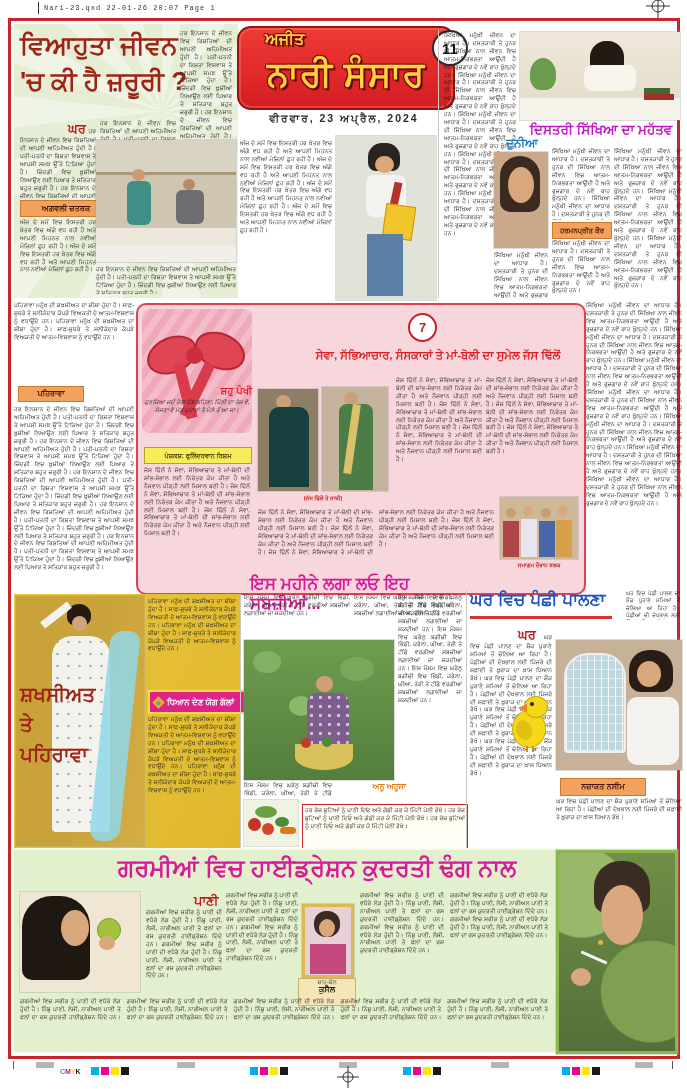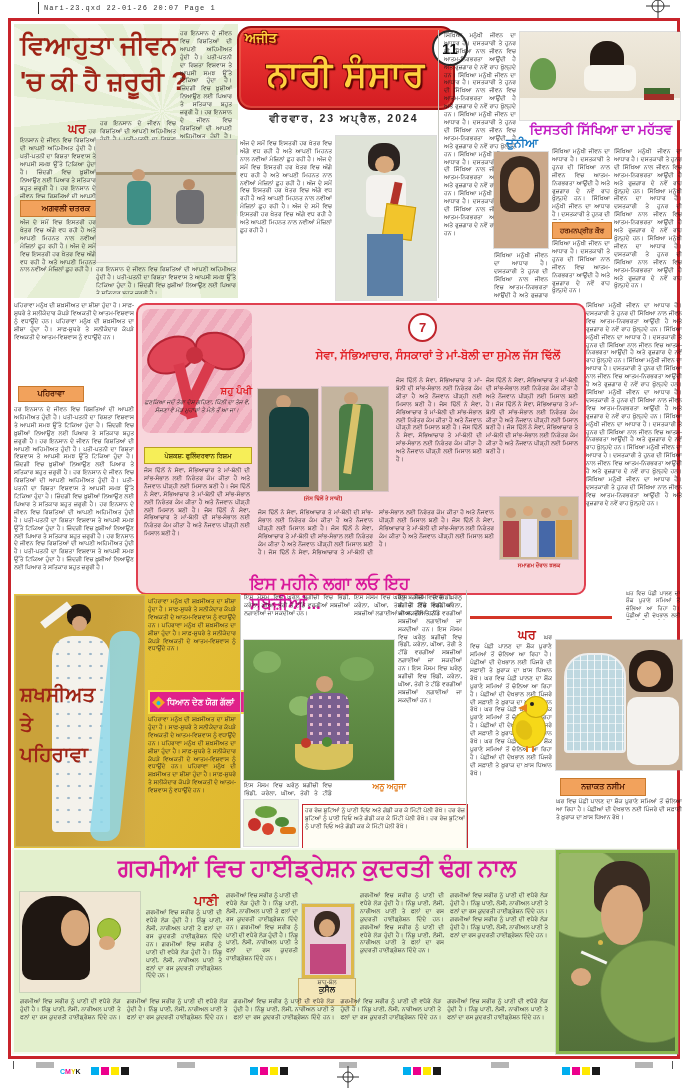--- a/index.html
+++ b/index.html
@@ -92,21 +92,21 @@
   </div>
 
   <div class="abs" style="left:14px;top:302px;width:120px;height:288px">
     <div class="abs body-text" style="left:0;top:0;width:120px;height:80px">ਪਹਿਰਾਵਾ ਮਨੁੱਖ ਦੀ ਸ਼ਖ਼ਸੀਅਤ ਦਾ ਸ਼ੀਸ਼ਾ ਹੁੰਦਾ ਹੈ। ਸਾਫ਼-ਸੁਥਰੇ ਤੇ ਸਲੀਕੇਦਾਰ ਕੱਪੜੇ ਵਿਅਕਤੀ ਦੇ ਆਤਮ-ਵਿਸ਼ਵਾਸ ਨੂੰ ਵਧਾਉਂਦੇ ਹਨ। ਪਹਿਰਾਵਾ ਮਨੁੱਖ ਦੀ ਸ਼ਖ਼ਸੀਅਤ ਦਾ ਸ਼ੀਸ਼ਾ ਹੁੰਦਾ ਹੈ। ਸਾਫ਼-ਸੁਥਰੇ ਤੇ ਸਲੀਕੇਦਾਰ ਕੱਪੜੇ ਵਿਅਕਤੀ ਦੇ ਆਤਮ-ਵਿਸ਼ਵਾਸ ਨੂੰ ਵਧਾਉਂਦੇ ਹਨ।</div>
     <div class="abs orange-box" style="left:4px;top:84px;width:64px;height:14px">ਪਹਿਰਾਵਾ</div>
     <div class="abs body-text" style="left:0;top:104px;width:120px;height:182px">ਹਰ ਇਨਸਾਨ ਦੇ ਜੀਵਨ ਵਿਚ ਰਿਸ਼ਤਿਆਂ ਦੀ ਆਪਣੀ ਅਹਿਮੀਅਤ ਹੁੰਦੀ ਹੈ। ਪਤੀ-ਪਤਨੀ ਦਾ ਰਿਸ਼ਤਾ ਵਿਸ਼ਵਾਸ ਤੇ ਆਪਸੀ ਸਮਝ ਉੱਤੇ ਟਿਕਿਆ ਹੁੰਦਾ ਹੈ। ਜ਼ਿੰਦਗੀ ਵਿਚ ਖ਼ੁਸ਼ੀਆਂ ਲਿਆਉਣ ਲਈ ਪਿਆਰ ਤੇ ਸਤਿਕਾਰ ਬਹੁਤ ਜ਼ਰੂਰੀ ਹੈ। ਹਰ ਇਨਸਾਨ ਦੇ ਜੀਵਨ ਵਿਚ ਰਿਸ਼ਤਿਆਂ ਦੀ ਆਪਣੀ ਅਹਿਮੀਅਤ ਹੁੰਦੀ ਹੈ। ਪਤੀ-ਪਤਨੀ ਦਾ ਰਿਸ਼ਤਾ ਵਿਸ਼ਵਾਸ ਤੇ ਆਪਸੀ ਸਮਝ ਉੱਤੇ ਟਿਕਿਆ ਹੁੰਦਾ ਹੈ। ਜ਼ਿੰਦਗੀ ਵਿਚ ਖ਼ੁਸ਼ੀਆਂ ਲਿਆਉਣ ਲਈ ਪਿਆਰ ਤੇ ਸਤਿਕਾਰ ਬਹੁਤ ਜ਼ਰੂਰੀ ਹੈ। ਹਰ ਇਨਸਾਨ ਦੇ ਜੀਵਨ ਵਿਚ ਰਿਸ਼ਤਿਆਂ ਦੀ ਆਪਣੀ ਅਹਿਮੀਅਤ ਹੁੰਦੀ ਹੈ। ਪਤੀ-ਪਤਨੀ ਦਾ ਰਿਸ਼ਤਾ ਵਿਸ਼ਵਾਸ ਤੇ ਆਪਸੀ ਸਮਝ ਉੱਤੇ ਟਿਕਿਆ ਹੁੰਦਾ ਹੈ। ਜ਼ਿੰਦਗੀ ਵਿਚ ਖ਼ੁਸ਼ੀਆਂ ਲਿਆਉਣ ਲਈ ਪਿਆਰ ਤੇ ਸਤਿਕਾਰ ਬਹੁਤ ਜ਼ਰੂਰੀ ਹੈ। ਹਰ ਇਨਸਾਨ ਦੇ ਜੀਵਨ ਵਿਚ ਰਿਸ਼ਤਿਆਂ ਦੀ ਆਪਣੀ ਅਹਿਮੀਅਤ ਹੁੰਦੀ ਹੈ। ਪਤੀ-ਪਤਨੀ ਦਾ ਰਿਸ਼ਤਾ ਵਿਸ਼ਵਾਸ ਤੇ ਆਪਸੀ ਸਮਝ ਉੱਤੇ ਟਿਕਿਆ ਹੁੰਦਾ ਹੈ। ਜ਼ਿੰਦਗੀ ਵਿਚ ਖ਼ੁਸ਼ੀਆਂ ਲਿਆਉਣ ਲਈ ਪਿਆਰ ਤੇ ਸਤਿਕਾਰ ਬਹੁਤ ਜ਼ਰੂਰੀ ਹੈ। ਹਰ ਇਨਸਾਨ ਦੇ ਜੀਵਨ ਵਿਚ ਰਿਸ਼ਤਿਆਂ ਦੀ ਆਪਣੀ ਅਹਿਮੀਅਤ ਹੁੰਦੀ ਹੈ। ਪਤੀ-ਪਤਨੀ ਦਾ ਰਿਸ਼ਤਾ ਵਿਸ਼ਵਾਸ ਤੇ ਆਪਸੀ ਸਮਝ ਉੱਤੇ ਟਿਕਿਆ ਹੁੰਦਾ ਹੈ। ਜ਼ਿੰਦਗੀ ਵਿਚ ਖ਼ੁਸ਼ੀਆਂ ਲਿਆਉਣ ਲਈ ਪਿਆਰ ਤੇ ਸਤਿਕਾਰ ਬਹੁਤ ਜ਼ਰੂਰੀ ਹੈ।</div>
   </div>
 
   <div class="abs" style="left:237px;top:26px;width:218px;height:106px">
     <div class="abs mast-red" style="left:0;top:0;width:214px;height:80px">
-      <div class="abs mast-title" style="left:6px;top:2px;font-size:13px">ਅਜੀਤ</div>
+      <div class="abs mast-title" style="left:26px;top:2px;font-size:16px">ਅਜੀਤ</div>
       <div class="abs mast-title" style="left:4px;top:26px;width:206px;font-size:35px;text-align:center;letter-spacing:1px">ਨਾਰੀ ਸੰਸਾਰ</div>
     </div>
     <div class="abs date-line" style="left:0;top:86px;width:214px;font-size:10.5px">ਵੀਰਵਾਰ, 23 ਅਪ੍ਰੈਲ, 2024</div>
   </div>
   <div class="abs circle-badge" style="left:432px;top:30px;width:32px;height:32px;font-size:15px">11</div>
 
   <div class="abs body-text" style="left:240px;top:140px;width:92px;height:160px">ਅੱਜ ਦੇ ਸਮੇਂ ਵਿਚ ਇਸਤਰੀ ਹਰ ਖੇਤਰ ਵਿਚ ਅੱਗੇ ਵਧ ਰਹੀ ਹੈ ਅਤੇ ਆਪਣੀ ਮਿਹਨਤ ਨਾਲ ਨਵੀਆਂ ਮੰਜ਼ਿਲਾਂ ਛੂਹ ਰਹੀ ਹੈ। ਅੱਜ ਦੇ ਸਮੇਂ ਵਿਚ ਇਸਤਰੀ ਹਰ ਖੇਤਰ ਵਿਚ ਅੱਗੇ ਵਧ ਰਹੀ ਹੈ ਅਤੇ ਆਪਣੀ ਮਿਹਨਤ ਨਾਲ ਨਵੀਆਂ ਮੰਜ਼ਿਲਾਂ ਛੂਹ ਰਹੀ ਹੈ। ਅੱਜ ਦੇ ਸਮੇਂ ਵਿਚ ਇਸਤਰੀ ਹਰ ਖੇਤਰ ਵਿਚ ਅੱਗੇ ਵਧ ਰਹੀ ਹੈ ਅਤੇ ਆਪਣੀ ਮਿਹਨਤ ਨਾਲ ਨਵੀਆਂ ਮੰਜ਼ਿਲਾਂ ਛੂਹ ਰਹੀ ਹੈ। ਅੱਜ ਦੇ ਸਮੇਂ ਵਿਚ ਇਸਤਰੀ ਹਰ ਖੇਤਰ ਵਿਚ ਅੱਗੇ ਵਧ ਰਹੀ ਹੈ ਅਤੇ ਆਪਣੀ ਮਿਹਨਤ ਨਾਲ ਨਵੀਆਂ ਮੰਜ਼ਿਲਾਂ ਛੂਹ ਰਹੀ ਹੈ।</div>
 
   <div class="abs photo" style="left:336px;top:136px;width:100px;height:164px;background:#dfe3d8">
     <div class="abs" style="left:32%;top:4%;width:32px;height:28px;border-radius:14px 14px 8px 8px;background:#2b2320"></div>
@@ -243,20 +243,21 @@
       <div class="abs" style="left:20%;top:12%;width:22px;height:12px;border-radius:50%;background:#6aa040"></div>
     </div>
     <div class="abs tips-box" style="left:60px;top:232px;width:160px;height:42px;padding:2px">
       <div class="body-text" style="height:100%">ਹਰ ਰੋਜ਼ ਬੂਟਿਆਂ ਨੂੰ ਪਾਣੀ ਦਿਓ ਅਤੇ ਗੋਡੀ ਕਰ ਕੇ ਮਿੱਟੀ ਪੋਲੀ ਰੱਖੋ। ਹਰ ਰੋਜ਼ ਬੂਟਿਆਂ ਨੂੰ ਪਾਣੀ ਦਿਓ ਅਤੇ ਗੋਡੀ ਕਰ ਕੇ ਮਿੱਟੀ ਪੋਲੀ ਰੱਖੋ। ਹਰ ਰੋਜ਼ ਬੂਟਿਆਂ ਨੂੰ ਪਾਣੀ ਦਿਓ ਅਤੇ ਗੋਡੀ ਕਰ ਕੇ ਮਿੱਟੀ ਪੋਲੀ ਰੱਖੋ।</div>
     </div>
   </div>
 
   <div class="abs vline" style="left:466px;top:590px;height:258px"></div>
 
   <div class="abs" style="left:468px;top:590px;width:214px;height:258px">
+    <div class="abs hl-blue" style="left:2px;top:0;width:150px;font-size:17px">ਘਰ ਵਿਚ ਪੰਛੀ ਪਾਲਣਾ</div>
     <div class="abs" style="left:2px;top:26px;width:142px;height:3px;background:#d43528"></div>
     <div class="abs body-text tiny" style="left:158px;top:0;width:54px;height:30px">ਘਰ ਵਿਚ ਪੰਛੀ ਪਾਲਣ ਦਾ ਸ਼ੌਕ ਪੁਰਾਣੇ ਸਮਿਆਂ ਤੋਂ ਚੱਲਿਆ ਆ ਰਿਹਾ ਹੈ। ਪੰਛੀਆਂ ਦੀ ਦੇਖਭਾਲ ਲਈ ਪਿੰਜਰੇ ਦੀ ਸਫ਼ਾਈ ਤੇ ਖ਼ੁਰਾਕ ਦਾ ਖ਼ਾਸ ਧਿਆਨ ਰੱਖੋ।</div>
     <div class="abs body-text" style="left:2px;top:36px;width:82px;height:216px">
       <span class="dropcap">ਘਰ</span>
       <span>ਘਰ ਵਿਚ ਪੰਛੀ ਪਾਲਣ ਦਾ ਸ਼ੌਕ ਪੁਰਾਣੇ ਸਮਿਆਂ ਤੋਂ ਚੱਲਿਆ ਆ ਰਿਹਾ ਹੈ। ਪੰਛੀਆਂ ਦੀ ਦੇਖਭਾਲ ਲਈ ਪਿੰਜਰੇ ਦੀ ਸਫ਼ਾਈ ਤੇ ਖ਼ੁਰਾਕ ਦਾ ਖ਼ਾਸ ਧਿਆਨ ਰੱਖੋ। ਘਰ ਵਿਚ ਪੰਛੀ ਪਾਲਣ ਦਾ ਸ਼ੌਕ ਪੁਰਾਣੇ ਸਮਿਆਂ ਤੋਂ ਚੱਲਿਆ ਆ ਰਿਹਾ ਹੈ। ਪੰਛੀਆਂ ਦੀ ਦੇਖਭਾਲ ਲਈ ਪਿੰਜਰੇ ਦੀ ਸਫ਼ਾਈ ਤੇ ਖ਼ੁਰਾਕ ਦਾ ਖ਼ਾਸ ਧਿਆਨ ਰੱਖੋ। ਘਰ ਵਿਚ ਪੰਛੀ ਪਾਲਣ ਦਾ ਸ਼ੌਕ ਪੁਰਾਣੇ ਸਮਿਆਂ ਤੋਂ ਚੱਲਿਆ ਆ ਰਿਹਾ ਹੈ। ਪੰਛੀਆਂ ਦੀ ਦੇਖਭਾਲ ਲਈ ਪਿੰਜਰੇ ਦੀ ਸਫ਼ਾਈ ਤੇ ਖ਼ੁਰਾਕ ਦਾ ਖ਼ਾਸ ਧਿਆਨ ਰੱਖੋ। ਘਰ ਵਿਚ ਪੰਛੀ ਪਾਲਣ ਦਾ ਸ਼ੌਕ ਪੁਰਾਣੇ ਸਮਿਆਂ ਤੋਂ ਚੱਲਿਆ ਆ ਰਿਹਾ ਹੈ। ਪੰਛੀਆਂ ਦੀ ਦੇਖਭਾਲ ਲਈ ਪਿੰਜਰੇ ਦੀ ਸਫ਼ਾਈ ਤੇ ਖ਼ੁਰਾਕ ਦਾ ਖ਼ਾਸ ਧਿਆਨ ਰੱਖੋ।</span>
     </div>
 
     <div class="abs" style="left:38px;top:104px;width:46px;height:58px">
       <div class="abs" style="left:6px;top:16px;width:32px;height:36px;border-radius:50%;background:#f6d818;border:1px solid #c9a90a"></div>
       <div class="abs" style="left:18px;top:2px;width:22px;height:20px;border-radius:50%;background:#f6d818;border:1px solid #c9a90a"></div>

